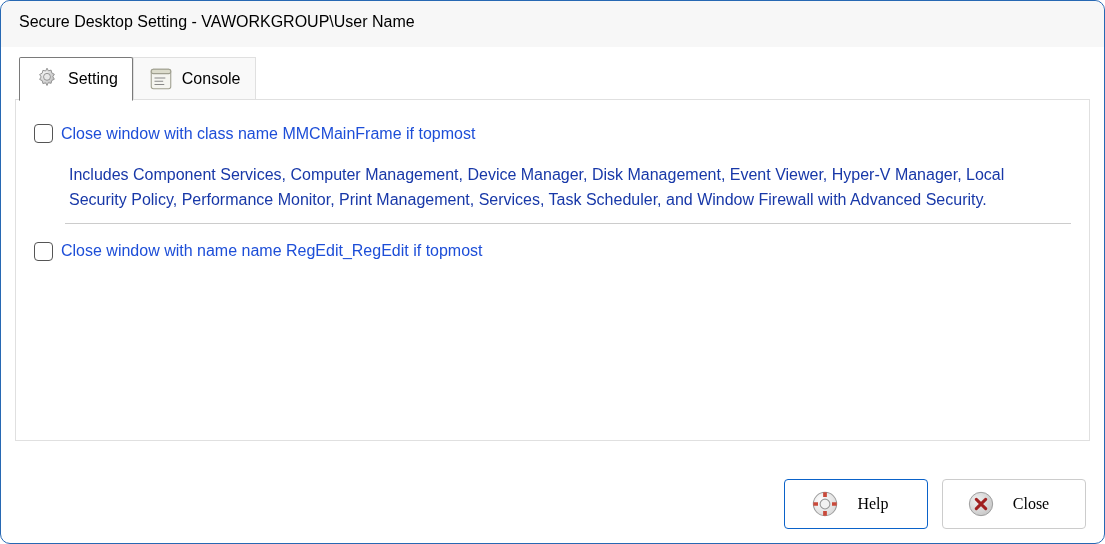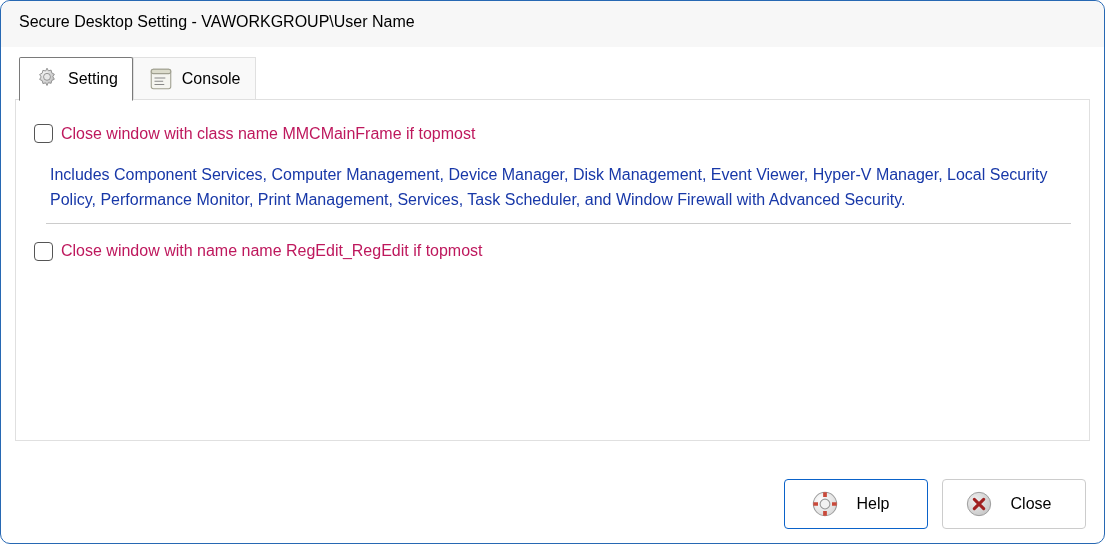--- a/index.html
+++ b/index.html
@@ -91,24 +91,24 @@
       width: 19px;
       height: 19px;
       border: 1.5px solid #555;
       border-radius: 4px;
       background: #fff;
       cursor: pointer;
       flex-shrink: 0;
     }
     .checkbox-label {
       font-size: 16px;
-      color: #be185d;
+      color: #1d4ed8;
     }
     .description-box {
-      margin-left: 12px;
+      margin-left: 31px;
       margin-right: 0;
       padding: 8px 8px 10px 4px;
       border-bottom: 1px solid #ccc;
       font-size: 16px;
       color: #1838a8;
       line-height: 1.55;
       margin-bottom: 18px;
     }
     .bottom-buttons {
       position: absolute;
@@ -123,20 +123,21 @@
       display: flex;
       align-items: center;
       justify-content: center;
       gap: 18px;
       background: #ffffff;
       border: 1px solid #ccc;
       border-radius: 4px;
       font-size: 16px;
       cursor: pointer;
       padding-right: 12px;
+      font-family: Liberation Serif, serif;
     }
     .btn.primary {
       border: 1.5px solid #0a62c9;
     }
     .btn-icon {
       width: 28px;
       height: 28px;
       display: flex;
       align-items: center;
       justify-content: center;

